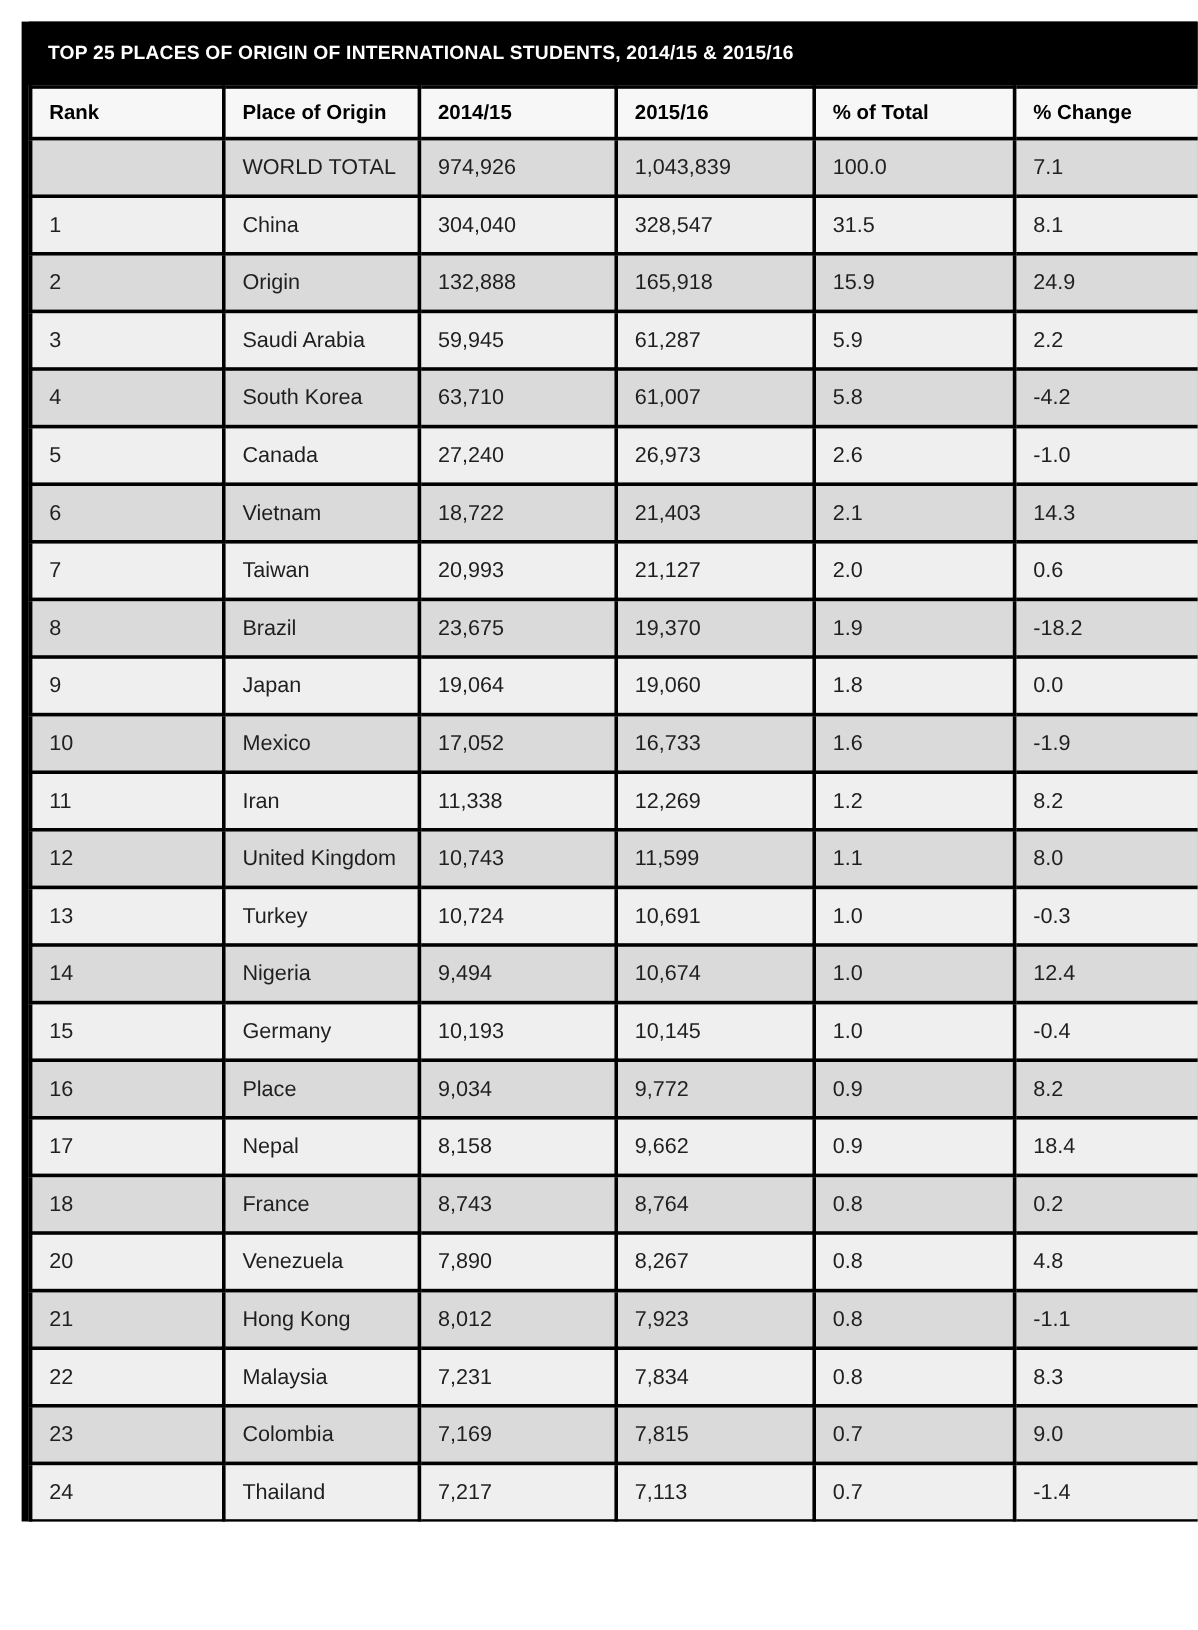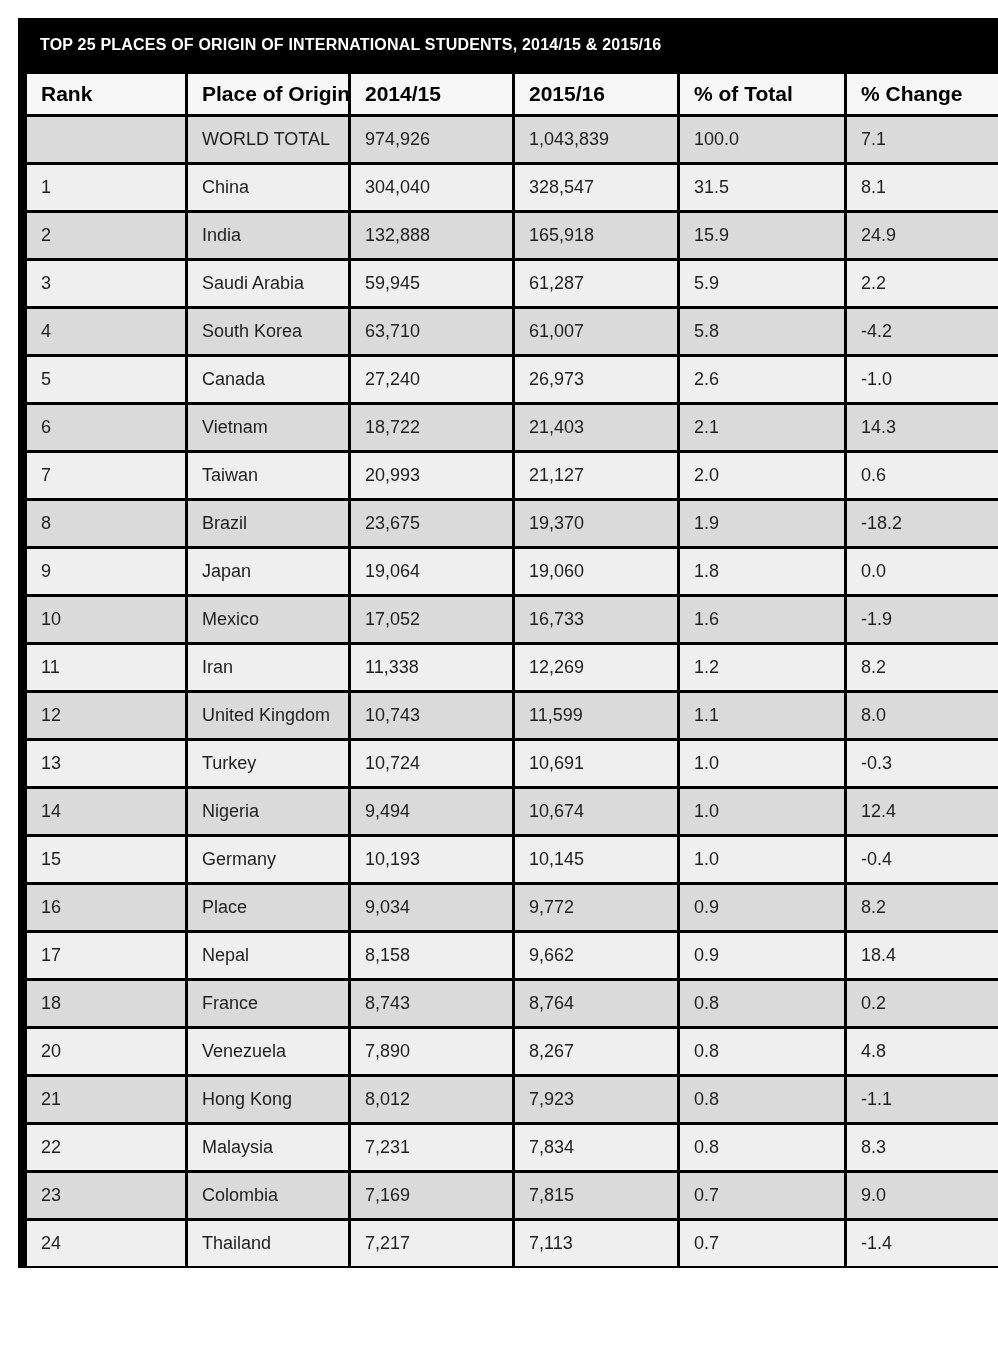--- a/index.html
+++ b/index.html
@@ -45,21 +45,21 @@
     text-align: left;
     vertical-align: middle;
     padding: 0 0 0 14px;
     overflow: hidden;
     white-space: nowrap;
     color: #1f1f1f;
   }
   table.data-table th {
     height: 40px;
     background: #f7f7f7;
-    font-size: 21px;
+    font-size: 17px;
     font-weight: bold;
     color: #000000;
   }
   table.data-table td {
     height: 45px;
     font-size: 18px;
     font-weight: normal;
   }
   tbody tr:nth-child(odd) td { background: #dadada; }
   tbody tr:nth-child(even) td { background: #efefef; }
@@ -109,21 +109,21 @@
           <tr>
             <td>1</td>
             <td>China</td>
             <td>304,040</td>
             <td>328,547</td>
             <td>31.5</td>
             <td>8.1</td>
           </tr>
           <tr>
             <td>2</td>
-            <td>India</td>
+            <td>Origin</td>
             <td>132,888</td>
             <td>165,918</td>
             <td>15.9</td>
             <td>24.9</td>
           </tr>
           <tr>
             <td>3</td>
             <td>Saudi Arabia</td>
             <td>59,945</td>
             <td>61,287</td>

